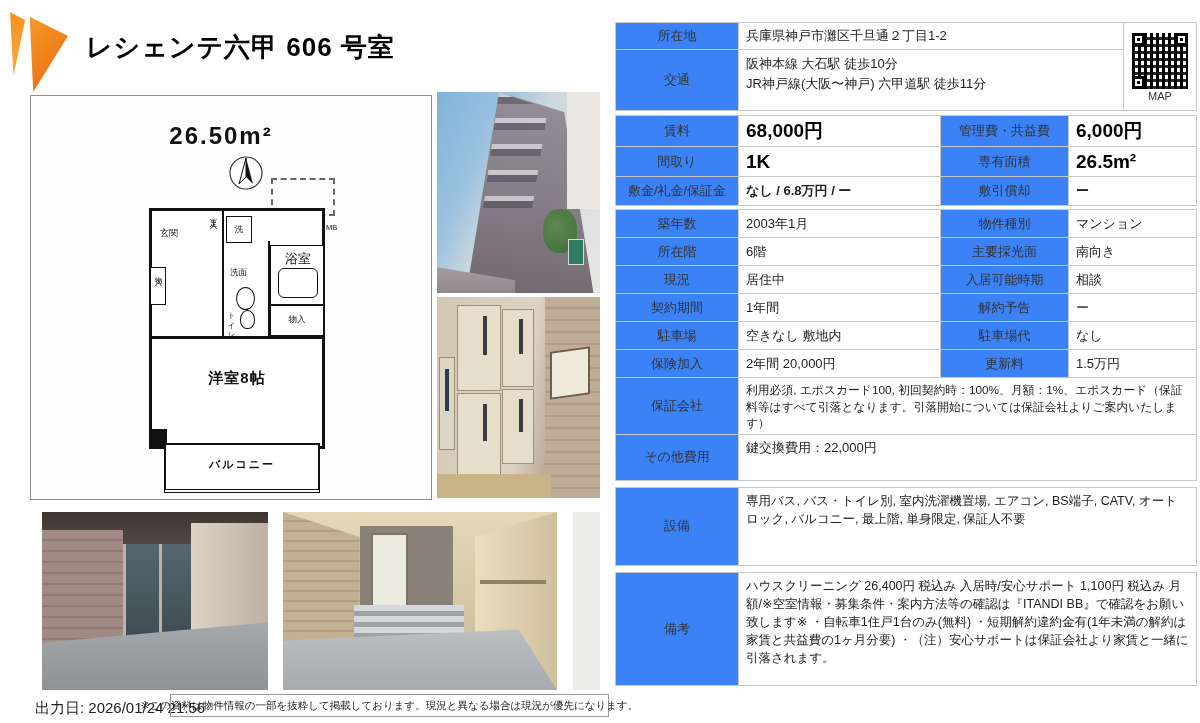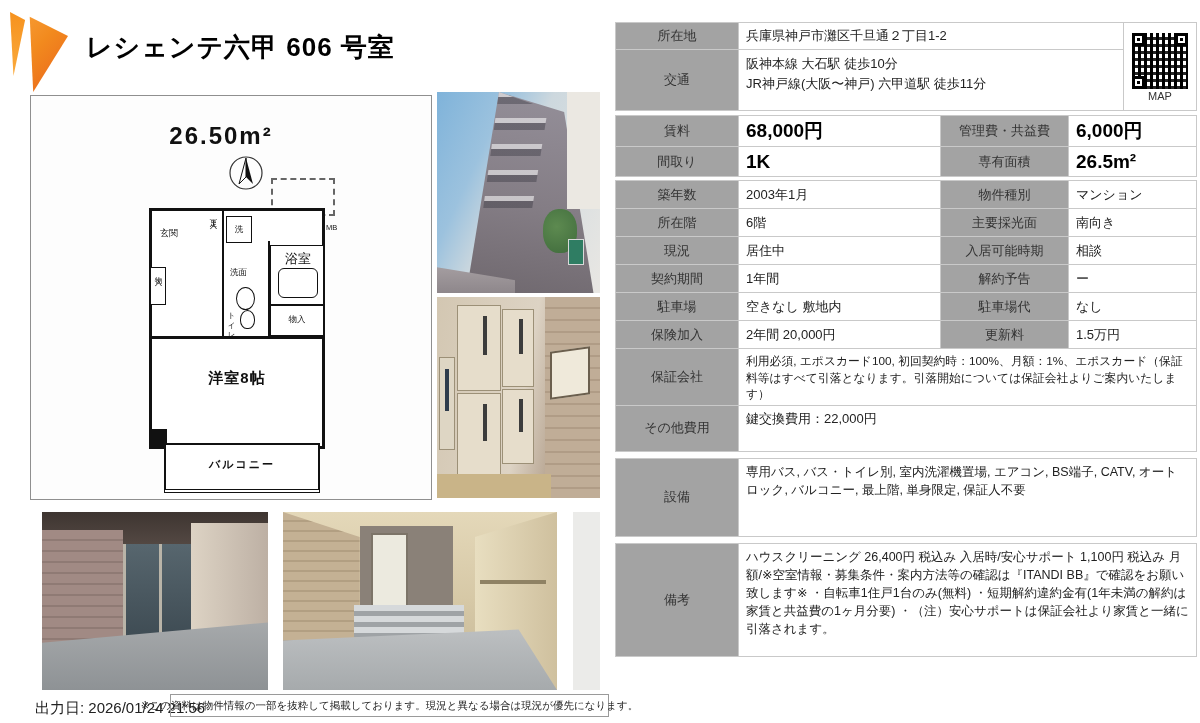--- a/index.html
+++ b/index.html
@@ -114,21 +114,21 @@
   .ph-hallway .shelf { position:absolute; right:4%; top:38%; width:24%; height:4px; background:#8f8264; }
   .ph-hallway .floor { position:absolute; left:0; bottom:0; width:100%; height:34%;
       background:linear-gradient(180deg,#bcbfc1,#a6aaac);
       clip-path:polygon(0 18%,86% 0,100% 100%,0 100%); }
   .ph-strip { left:573px; top:512px; width:27px; height:178px; background:#ebebe9; }
 
   
   .tblwrap { position:absolute; left:615px; top:22px; width:581px; }
   table { border-collapse:collapse; table-layout:fixed; width:581px; }
   td { border:1px solid #c9c9c9; font-size:13px; color:#222; padding:2px 7px; overflow:hidden; }
-  td.lbl { background:#a3a3a3; text-align:center; color:#333; padding:2px 2px; }
+  td.lbl { background:#3b82f6; text-align:center; color:#333; padding:2px 2px; }
   td.big { font-size:19px; font-weight:700; color:#000; }
   td.boldsm { font-weight:700; }
   td.top { vertical-align:top; padding-top:4px; }
   td.longtext { font-size:12.5px; line-height:1.45; }
   td.guarantee { font-size:11.8px; line-height:1.4; }
   .gap4 { margin-top:4px; } .gap3 { margin-top:3px; } .gap6 { margin-top:6px; }
   .access-line { display:block; line-height:1.5; }
 
   .qrcell { text-align:center; vertical-align:middle; padding:2px; }
   .qr { width:56px; height:56px; margin:2px auto 1px auto; position:relative;
@@ -303,20 +303,26 @@
         <td class="big">68,000円</td>
         <td class="lbl">管理費・共益費</td>
         <td class="big">6,000円</td>
       </tr>
       <tr style="height:30px;">
         <td class="lbl">間取り</td>
         <td class="big">1K</td>
         <td class="lbl">専有面積</td>
         <td class="big">26.5m²</td>
       </tr>
+      <tr style="height:29px;">
+        <td class="lbl">敷金/礼金/保証金</td>
+        <td class="boldsm">なし / 6.8万円 / ー</td>
+        <td class="lbl">敷引償却</td>
+        <td class="boldsm">ー</td>
+      </tr>
     </tbody>
       </table>
 
     <table class="gap3">
       <colgroup>
           <col style="width:123px">
           <col style="width:202px">
           <col style="width:128px">
           <col style="width:128px">
         </colgroup>

